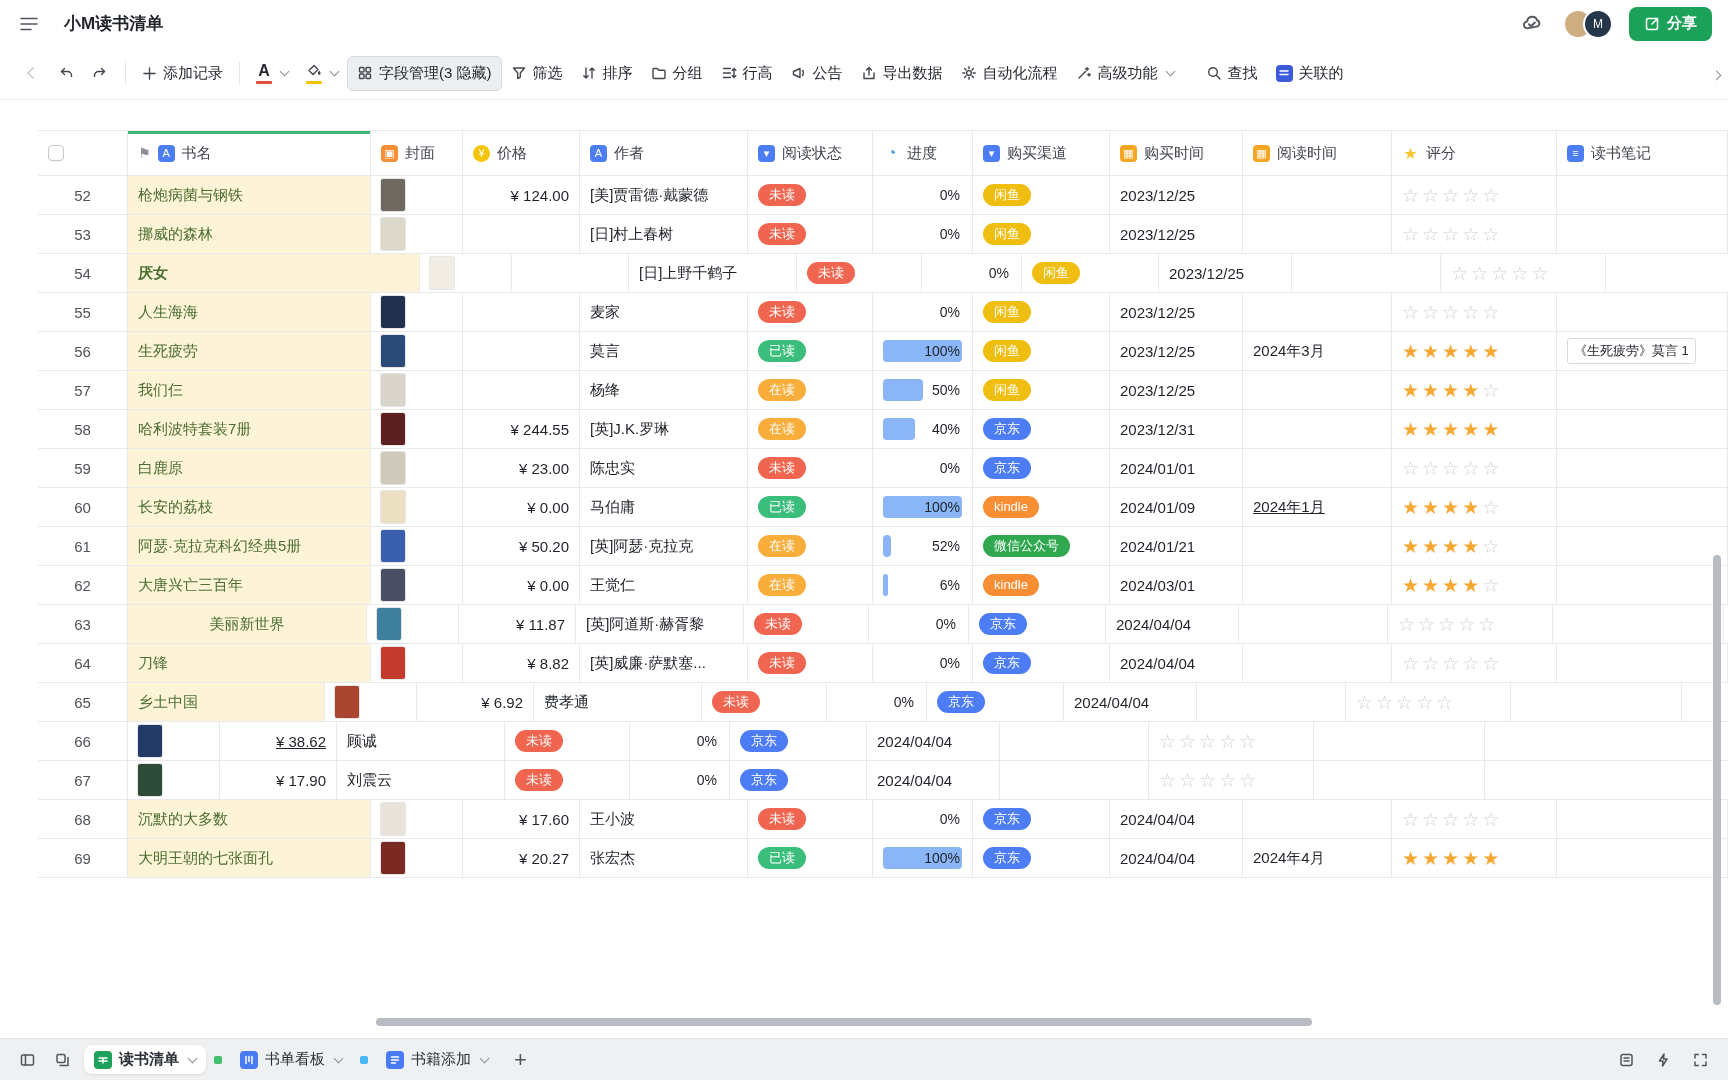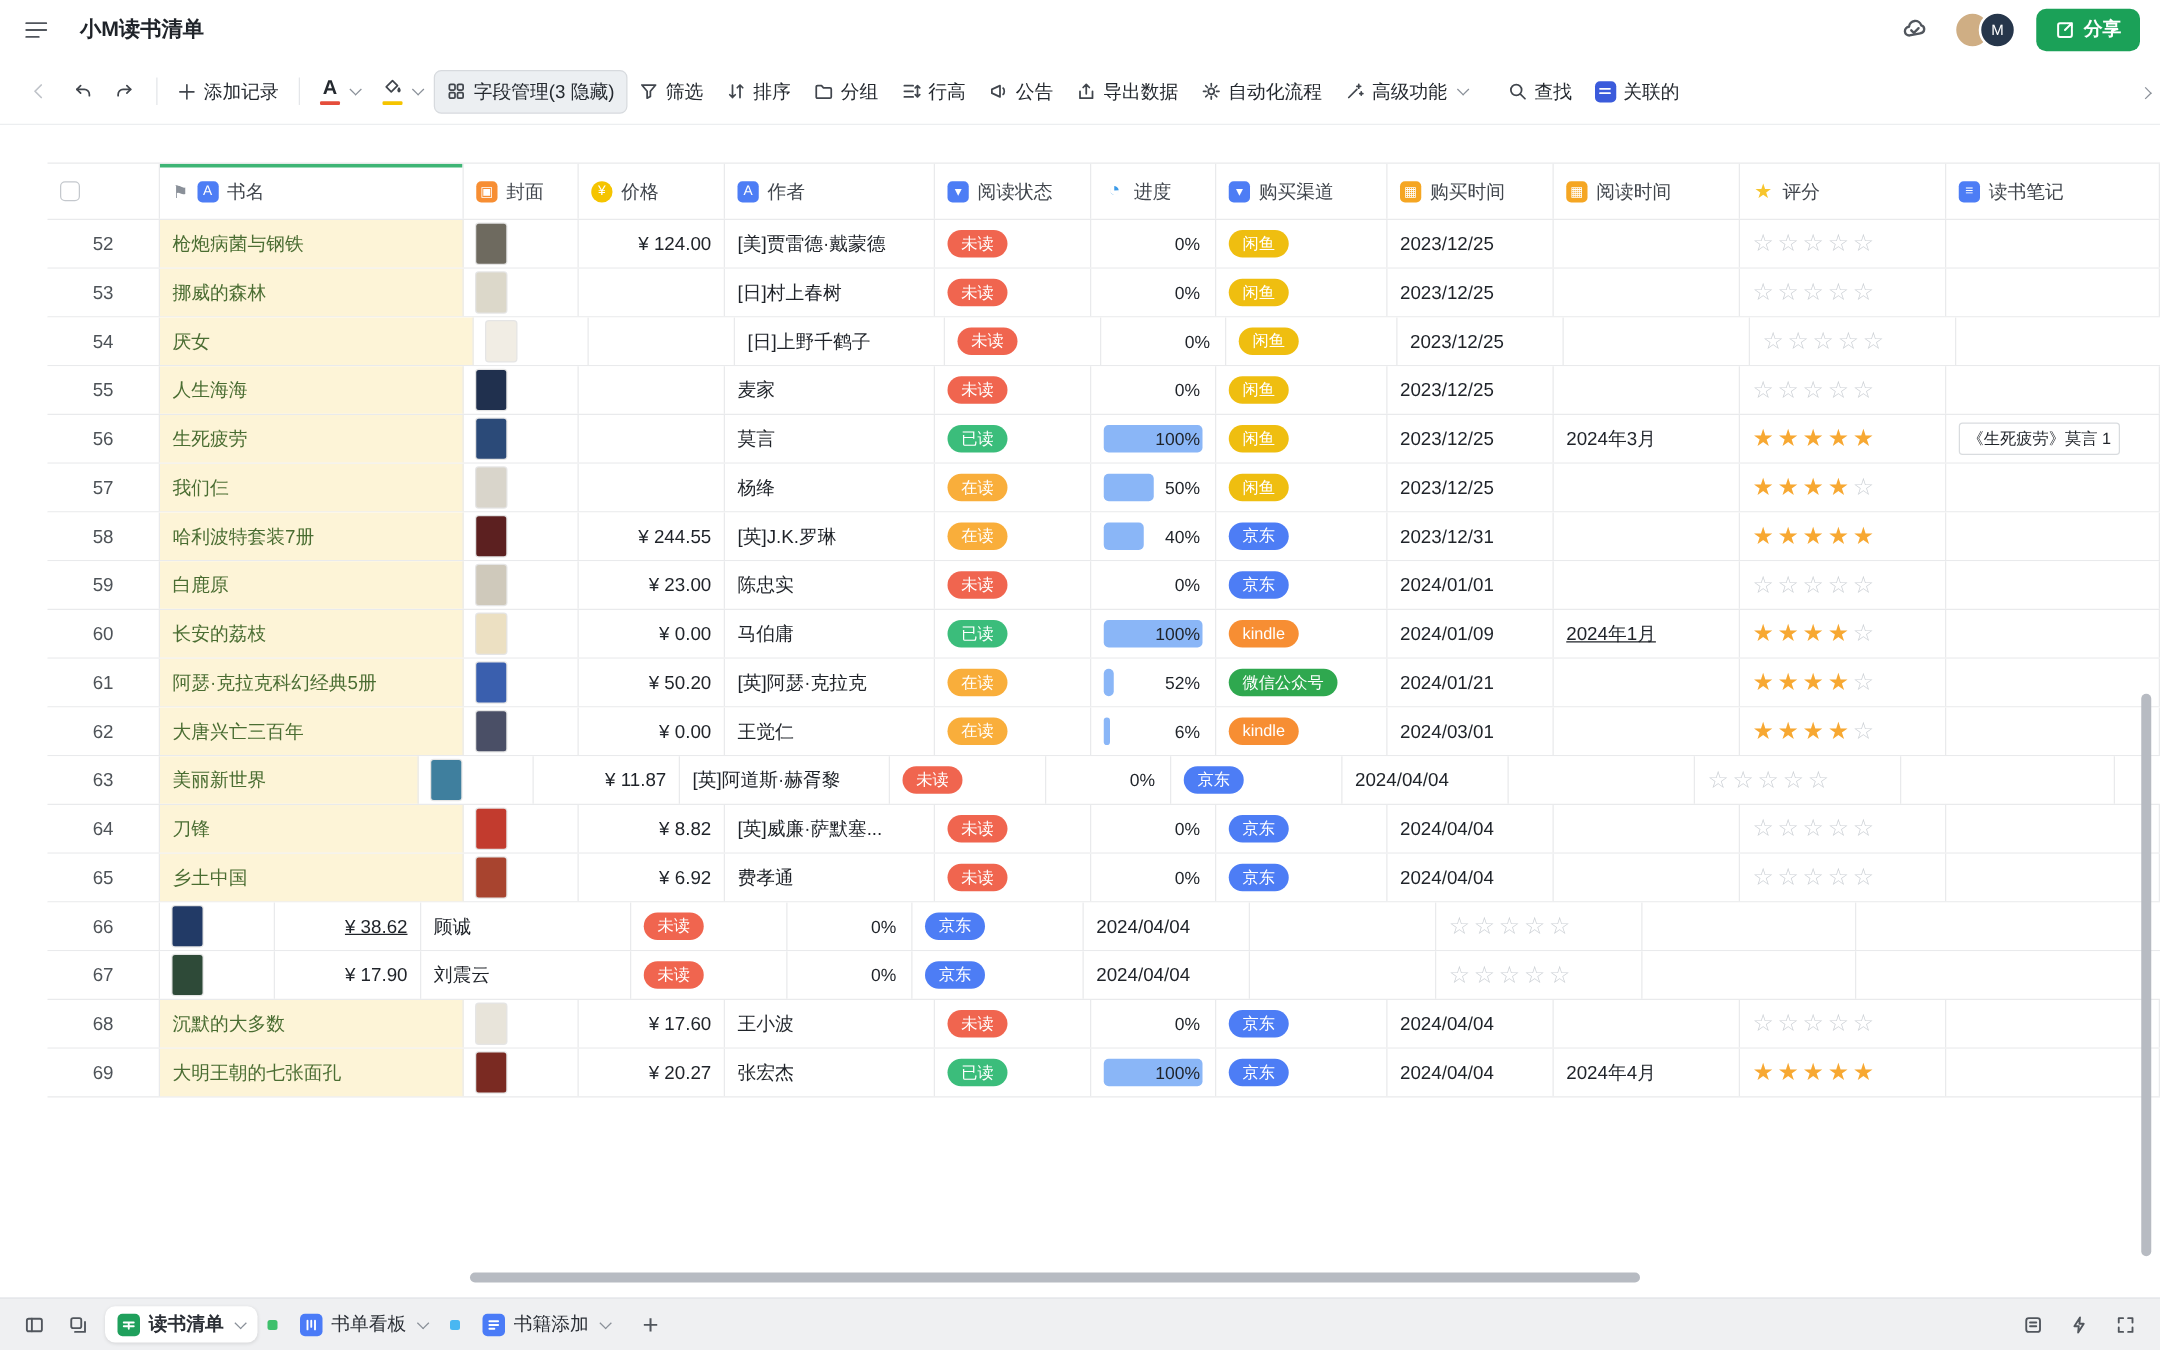--- a/index.html
+++ b/index.html
@@ -349,21 +349,21 @@
           <span class="star">☆</span>
           <span class="star">☆</span>
           <span class="star">☆</span>
           <span class="star">☆</span>
           <span class="star">☆</span>
         </div>
         <div class="cell" style="width: 171px;"></div>
       </div>
       <div class="trow">
         <div class="cell cnum" style="width: 90px;">54</div>
-        <div class="cell ctitle" style="width: 251px;">
+        <div class="cell ctitle" style="width: 292px; font-weight: bold;">
           <span>厌女</span>
         </div>
         <div class="cell" style="width: 92px;">
           <span class="cover" style="background: rgb(241, 237, 228);"></span>
         </div>
         <div class="cell cprice" style="width: 117px;"></div>
         <div class="cell" style="width: 168px;">[日]上野千鹤子</div>
         <div class="cell" style="width: 125px;">
           <span class="badge" style="background: rgb(240, 101, 79);">未读</span>
         </div>
@@ -645,21 +645,21 @@
           <span class="star fill">★</span>
           <span class="star fill">★</span>
           <span class="star fill">★</span>
           <span class="star fill">★</span>
           <span class="star">☆</span>
         </div>
         <div class="cell" style="width: 171px;"></div>
       </div>
       <div class="trow">
         <div class="cell cnum" style="width: 90px;">63</div>
-        <div class="cell ctitle" style="width: 207px;">
+        <div class="cell ctitle" style="width: 239px; justify-content: center;">
           <span>美丽新世界</span>
         </div>
         <div class="cell" style="width: 92px;">
           <span class="cover" style="background: rgb(63, 127, 158);"></span>
         </div>
         <div class="cell cprice" style="width: 117px;">¥ 11.87</div>
         <div class="cell" style="width: 168px;">[英]阿道斯·赫胥黎</div>
         <div class="cell" style="width: 125px;">
           <span class="badge" style="background: rgb(240, 101, 79);">未读</span>
         </div>
@@ -709,21 +709,21 @@
           <span class="star">☆</span>
           <span class="star">☆</span>
           <span class="star">☆</span>
           <span class="star">☆</span>
           <span class="star">☆</span>
         </div>
         <div class="cell" style="width: 171px;"></div>
       </div>
       <div class="trow">
         <div class="cell cnum" style="width: 90px;">65</div>
-        <div class="cell ctitle" style="width: 243px;">
+        <div class="cell ctitle" style="width: 197px;">
           <span>乡土中国</span>
         </div>
         <div class="cell" style="width: 92px;">
           <span class="cover" style="background: rgb(168, 68, 47);"></span>
         </div>
         <div class="cell cprice" style="width: 117px;">¥ 6.92</div>
         <div class="cell" style="width: 168px;">费孝通</div>
         <div class="cell" style="width: 125px;">
           <span class="badge" style="background: rgb(240, 101, 79);">未读</span>
         </div>

